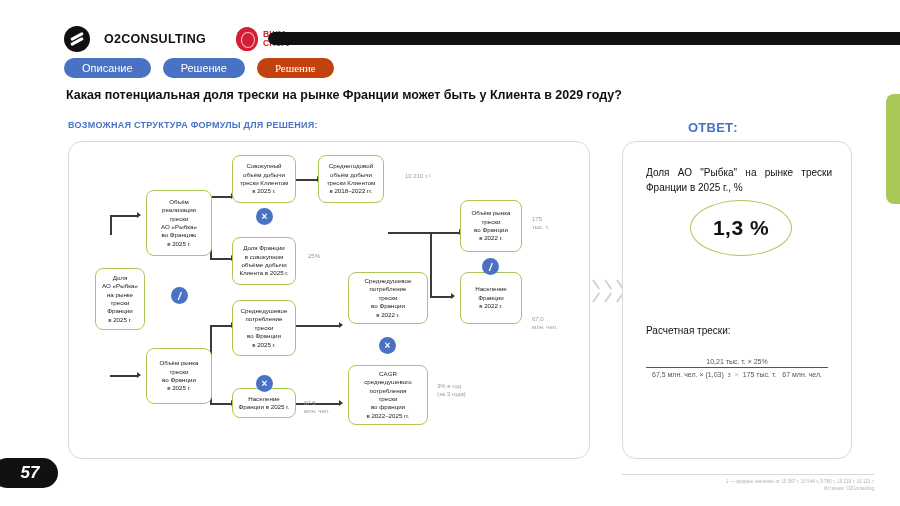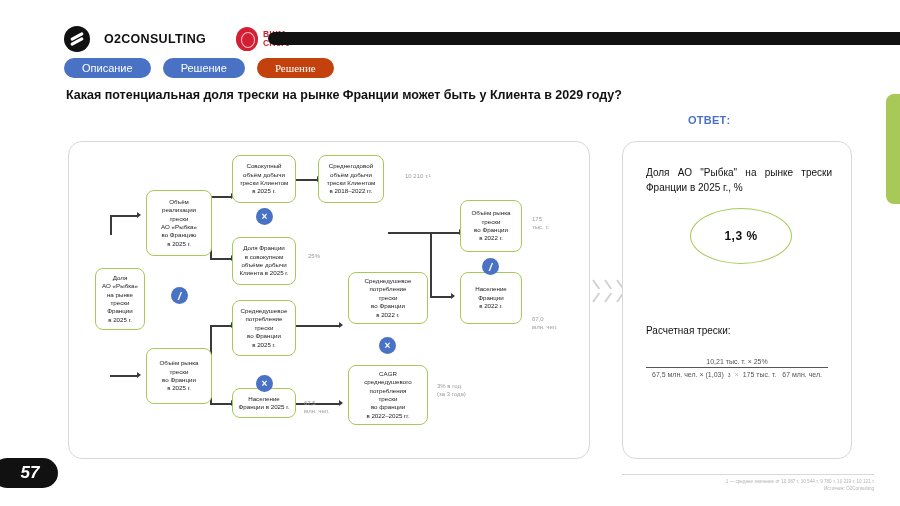--- a/index.html
+++ b/index.html
@@ -25,21 +25,21 @@
   
   .tabs{position:absolute;left:64px;top:58px;display:flex;gap:12px;}
   .tab{height:20px;line-height:20px;padding:0 18px;border-radius:10px;color:#fff;
        font-size:11px;text-align:center;}
   .tab.blue{background:#4a72c4;}
   .tab.green{background:#c2410c;font-family:Liberation Serif, serif;}
 
   
   .q-title{position:absolute;left:66px;top:88px;font-size:12.5px;font-weight:bold;color:#111;}
   .sec-left{position:absolute;left:68px;top:120px;font-size:9px;font-weight:bold;color:#4a72c4;letter-spacing:.25px;}
-  .sec-right{position:absolute;left:688px;top:114px;font-size:11px;font-weight:bold;color:#4a72c4;letter-spacing:.25px;}
+  .sec-right{position:absolute;left:688px;top:120px;font-size:13px;font-weight:bold;color:#4a72c4;letter-spacing:.25px;}
 
   
   .panel{position:absolute;border:1px solid #d8d8d8;border-radius:14px;background:#fff;}
   .panel-left{left:68px;top:141px;width:520px;height:316px;}
   .panel-right{left:622px;top:141px;width:228px;height:316px;}
 
   
   .fbox{position:absolute;border:1.1px solid #a8c957;border-radius:8px;background:#fff;
         font-size:6.2px;line-height:1.35;color:#1b1b1b;text-align:center;
         display:flex;align-items:center;justify-content:center;padding:2px 3px;box-sizing:border-box;}
@@ -53,23 +53,23 @@
   
   .chevs{position:absolute;left:592px;top:268px;display:flex;gap:1px;}
   .chev{width:11px;height:46px;position:relative;}
   .chev::before,.chev::after{content:"";position:absolute;left:1px;width:11px;height:2px;background:#d2d2d2;}
   .chev::before{top:11px;transform:rotate(55deg);transform-origin:left center;}
   .chev::after{top:33px;transform:rotate(-55deg);transform-origin:left center;}
 
   
   .ans-title{position:absolute;left:646px;top:165px;width:186px;font-size:10px;line-height:1.5;
              color:#111;text-align:justify;text-align-last:left;}
-  .ellipse{position:absolute;left:690px;top:208px;width:100px;height:54px;border:1.6px solid #a8c957;
+  .ellipse{position:absolute;left:690px;top:200px;width:100px;height:54px;border:1.6px solid #a8c957;
            border-radius:50%;display:flex;align-items:center;justify-content:center;
-           font-size:12px;font-weight:bold;color:#111;letter-spacing:.5px;}
+           font-size:21px;font-weight:bold;color:#111;letter-spacing:.5px;}
   .calc-label{position:absolute;left:646px;top:325px;font-size:10px;color:#111;}
   .formula{position:absolute;left:642px;top:358px;width:190px;font-size:7px;color:#555;text-align:center;}
   .frac-num{padding-bottom:2px;}
   .frac-line{height:1px;background:#555;margin:0 4px;}
   .frac-den{padding-top:3px;display:flex;align-items:center;justify-content:center;gap:4px;}
   .inner-frac{display:inline-block;text-align:center;}
   .inner-frac .l{height:1px;background:#555;margin:2px 2px;}
   .dim{color:#b5b5b5;}
   sup{font-size:5px;}
 
@@ -101,20 +101,21 @@
   <div class="hdr-bar"></div>
   <div class="accent-right"></div>
 
   <div class="tabs">
     <div class="tab blue">Описание</div>
     <div class="tab blue">Решение</div>
     <div class="tab green">Решение</div>
   </div>
 
   <div class="q-title">Какая потенциальная доля трески на рынке Франции может быть у Клиента в 2029 году?</div>
+  <div class="sec-left">ВОЗМОЖНАЯ СТРУКТУРА ФОРМУЛЫ ДЛЯ РЕШЕНИЯ:</div>
   <div class="sec-right">ОТВЕТ:</div>
 
   <div class="panel panel-left"></div>
 
   <div class="conn" style="left:110px;top:295px;width:2px;height:20px;"></div>
   <div class="conn" style="left:110px;top:215px;width:2px;height:20px;"></div>
   <div class="conn" style="left:110px;top:215px;width:28px;height:2px;"></div>
   <div class="arrow" style="left:137px;top:212px;"></div>
   <div class="conn" style="left:110px;top:375px;width:28px;height:2px;"></div>
   <div class="arrow" style="left:137px;top:372px;"></div>

